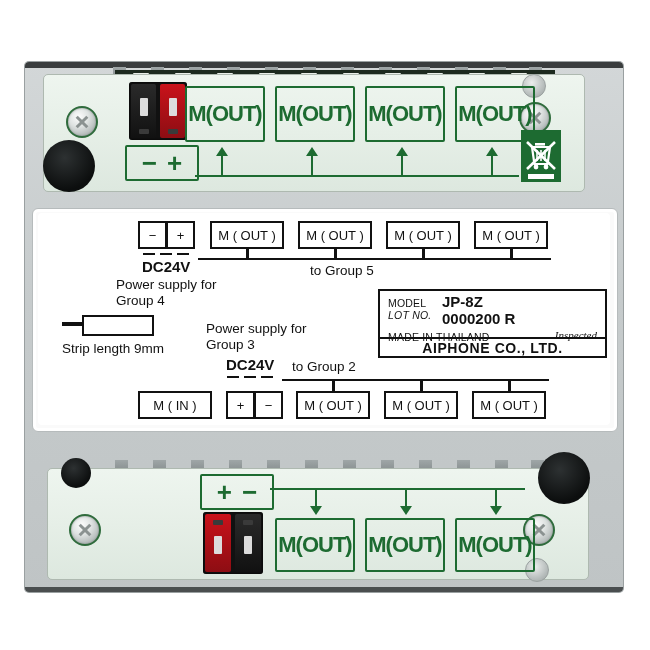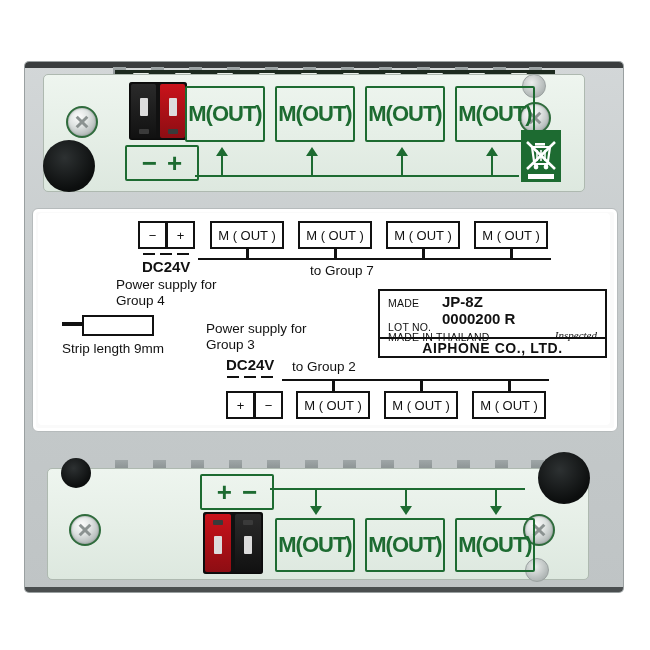--- a/index.html
+++ b/index.html
@@ -285,49 +285,50 @@
       <div class="tbox" style="left:172px;top:8px;width:74px;height:28px;">M ( OUT )</div>
       <div class="tbox" style="left:260px;top:8px;width:74px;height:28px;">M ( OUT )</div>
       <div class="tbox" style="left:348px;top:8px;width:74px;height:28px;">M ( OUT )</div>
       <div class="tbox" style="left:436px;top:8px;width:74px;height:28px;">M ( OUT )</div>
 
       <div class="bline" style="left:160px;top:45px;width:353px;height:2px;"></div>
       <div class="bline" style="left:208px;top:36px;width:3px;height:10px;"></div>
       <div class="bline" style="left:296px;top:36px;width:3px;height:10px;"></div>
       <div class="bline" style="left:384px;top:36px;width:3px;height:10px;"></div>
       <div class="bline" style="left:472px;top:36px;width:3px;height:10px;"></div>
-      <div class="txt" style="left:272px;top:50px;">to Group 7</div>
+      <div class="txt" style="left:272px;top:50px;">to Group 5</div>
 
       <div class="wire" style="left:24px;top:100px;width:110px;height:26px;">
         <div class="core" style="left:0;top:9px;width:22px;height:4px;"></div>
         <div class="body" style="left:20px;top:2px;width:68px;height:17px;"></div>
       </div>
       <div class="txt" style="left:24px;top:128px;">Strip length 9mm</div>
 
       <div class="txt" style="left:168px;top:108px;">Power supply for</div>
       <div class="txt" style="left:168px;top:124px;">Group 3</div>
       <div class="txt" style="left:188px;top:144px;font-size:15px;font-weight:600;">DC24V</div>
       <div class="dcsym" style="left:189px;top:163px;width:48px;height:4px;">
         <i style="left:0;width:12px;"></i>
           <i style="left:17px;width:12px;"></i>
           <i style="left:34px;width:12px;"></i>
       </div>
       <div class="txt" style="left:254px;top:146px;">to Group 2</div>
 
       <div class="plate" style="left:340px;top:76px;width:225px;height:65px;">
-        <div class="lblK" style="left:8px;top:6px;">MADE</div>
+        <div class="lblK" style="left:8px;top:6px;">MODEL</div>
         <div class="lblV" style="left:62px;top:2px;">JP-8Z</div>
-        <div class="lblK" style="left:8px;top:30px;">LOT NO.</div>
+        <div class="lblK" style="left:8px;top:18px;font-style:italic;">LOT NO.</div>
         <div class="lblV" style="left:62px;top:19px;">0000200 R</div>
         <div class="lblK" style="left:8px;top:40px;">MADE IN THAILAND</div>
         <div class="insp" style="right:8px;top:38px;">Inspected</div>
         <div class="sep" style="top:46px;"></div>
         <div class="brand" style="top:49px;">AIPHONE CO., LTD.</div>
       </div>
 
+      <div class="tbox" style="left:100px;top:178px;width:74px;height:28px;">M ( IN )</div>
       <div class="tbox" style="left:188px;top:178px;width:29px;height:28px;">+</div>
       <div class="tbox" style="left:216px;top:178px;width:29px;height:28px;">−</div>
       <div class="tbox" style="left:258px;top:178px;width:74px;height:28px;">M ( OUT )</div>
       <div class="tbox" style="left:346px;top:178px;width:74px;height:28px;">M ( OUT )</div>
       <div class="tbox" style="left:434px;top:178px;width:74px;height:28px;">M ( OUT )</div>
 
       <div class="bline" style="left:244px;top:166px;width:267px;height:2px;"></div>
       <div class="bline" style="left:294px;top:166px;width:3px;height:12px;"></div>
       <div class="bline" style="left:382px;top:166px;width:3px;height:12px;"></div>
       <div class="bline" style="left:470px;top:166px;width:3px;height:12px;"></div>

